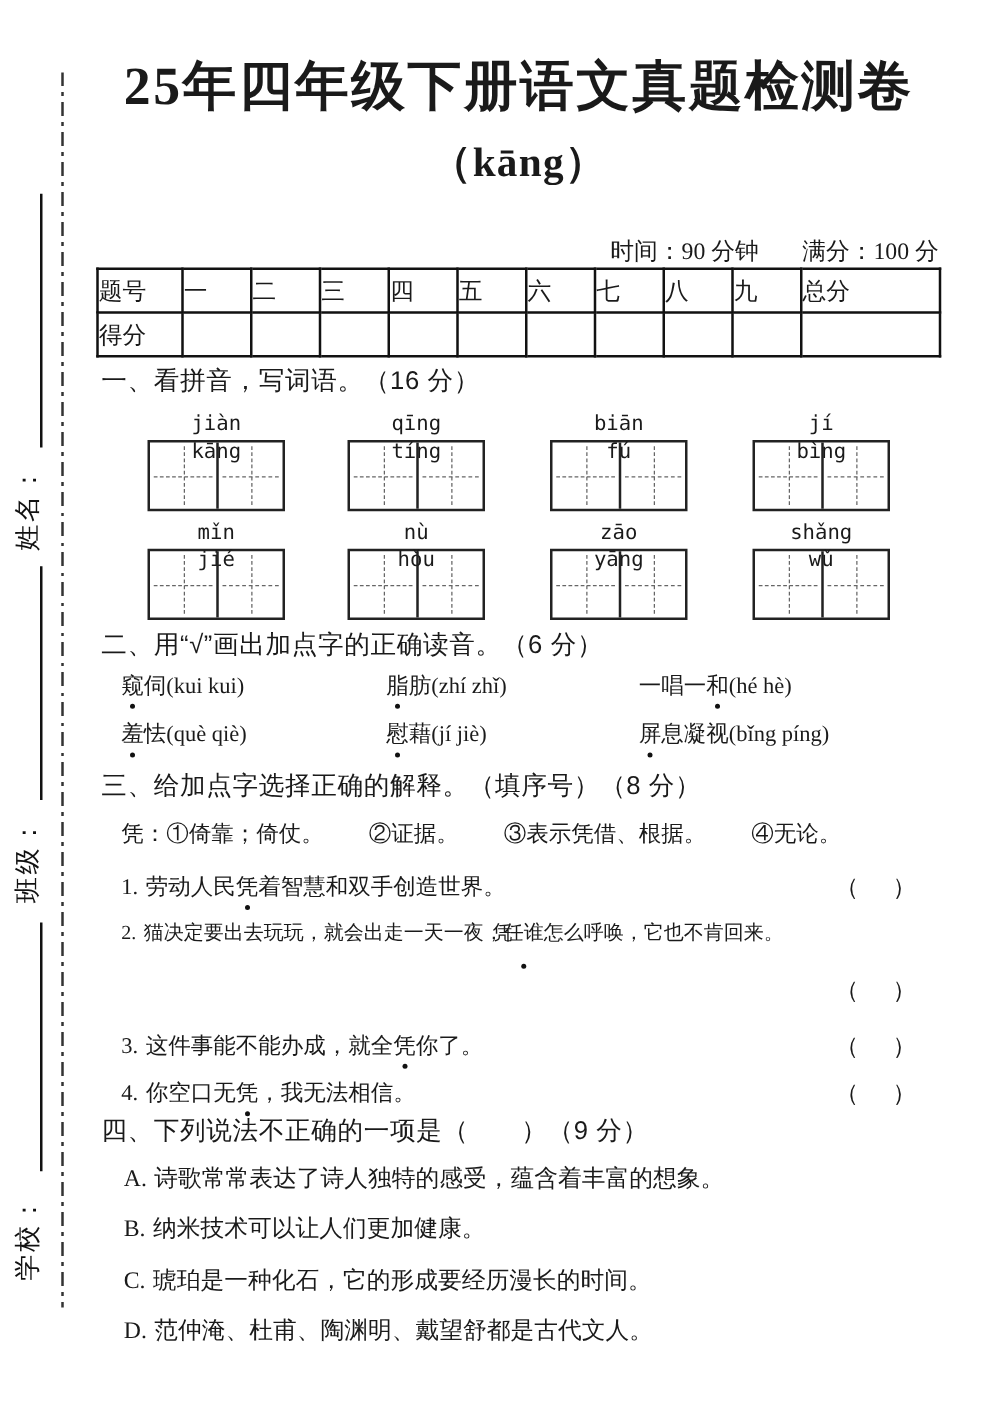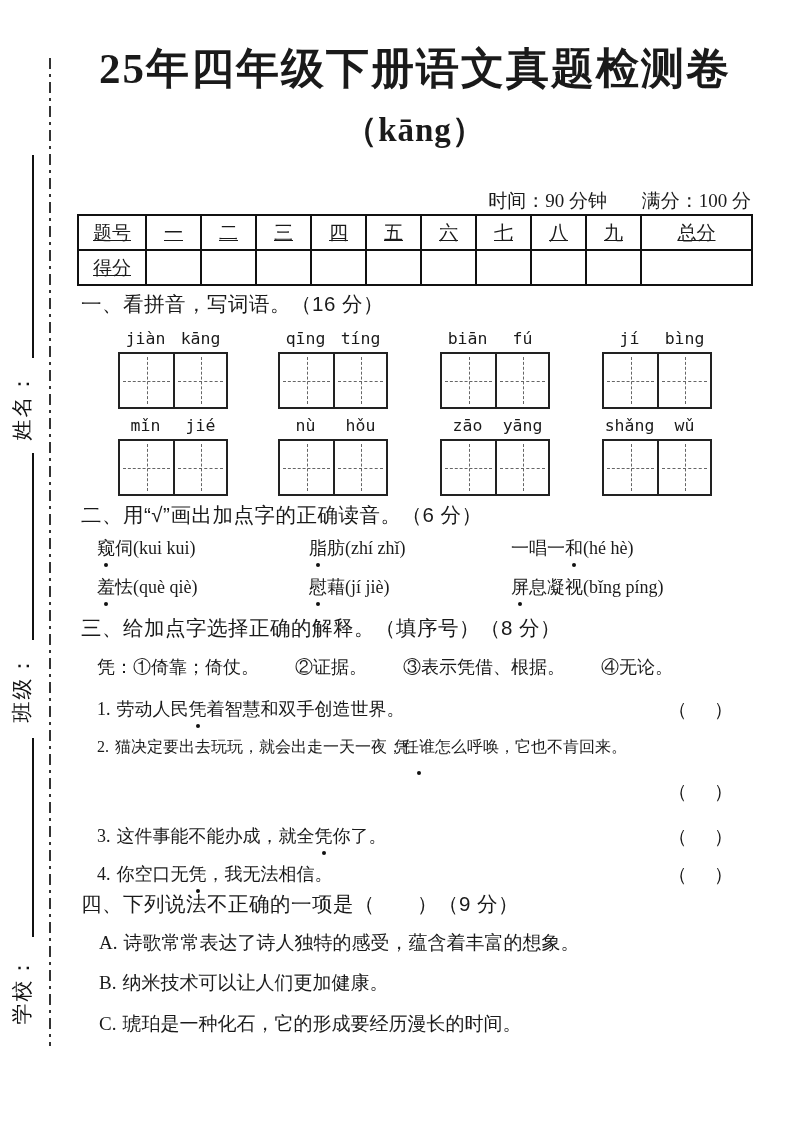--- a/index.html
+++ b/index.html
@@ -28,31 +28,31 @@
     position:absolute;top:108px;left:0;width:100%;margin:0;text-align:center;
     font-size:33px;font-weight:900;letter-spacing:1px;font-family:"Liberation Serif",serif;
   }
   .meta{position:absolute;top:188px;right:2px;font-size:19px;}
   .meta span{margin-left:30px;}
   
   .score-table{
     position:absolute;top:214px;left:0;width:676px;border-collapse:collapse;table-layout:fixed;
     font-size:19px;
   }
-  .score-table td{border:2px solid #111;height:33px;text-align:center;padding:0;text-decoration:underline;}
+  .score-table td{border:2px solid #111;height:33px;text-align:left;padding:0;}
   
   .sec-h{
     position:absolute;left:4px;margin:0;font-size:20.5px;font-weight:normal;
     font-family:"Liberation Sans",sans-serif;letter-spacing:0.5px;white-space:nowrap;
   }
   
   .pg{position:absolute;width:110px;}
   .pinyin{
     display:flex;width:110px;font-family:"DejaVu Sans Mono",monospace;
-    font-size:16.5px;height:22px;line-height:22px;
+    font-size:16.5px;height:22px;line-height:22px;flex-direction:column;
   }
   .pinyin span{flex:1;text-align:center;white-space:nowrap;}
   .grid{display:flex;margin-top:2px;border:2px solid #222;width:110px;box-sizing:border-box;}
   .cell{position:relative;width:53px;height:53px;box-sizing:border-box;}
   .cell + .cell{border-left:2px solid #222;}
   .cell .v{position:absolute;left:50%;top:3px;bottom:3px;border-left:1px dashed #666;}
   .cell .h{position:absolute;top:50%;left:3px;right:3px;border-top:1px dashed #666;}
   
   .tline{position:absolute;font-size:18px;white-space:nowrap;}
   .pin{font-family:"Liberation Serif",serif;}
@@ -291,15 +291,16 @@
     <span class="bracket" style="top:824px">（　）</span>
 
     <div class="tline" style="left:20px;top:862px"><span class="num">4.</span><span>你空口无</span><span class="dc">凭</span><span>，我无法相信。</span></div>
     <span class="bracket" style="top:862px">（　）</span>
 
     <h3 class="sec-h" style="top:890px">四、下列说法不正确的一项是（　　）（9 分）</h3>
 
     <div class="opt" style="top:930px"><span class="num">A.</span><span>诗歌常常表达了诗人独特的感受，蕴含着丰富的想象。</span></div>
     <div class="opt" style="top:970px"><span class="num">B.</span><span>纳米技术可以让人们更加健康。</span></div>
     <div class="opt" style="top:1011px"><span class="num">C.</span><span>琥珀是一种化石，它的形成要经历漫长的时间。</span></div>
+    <div class="opt" style="top:1051px"><span class="num">D.</span><span>范仲淹、杜甫、陶渊明、戴望舒都是古代文人。</span></div>
 
   </div>
 </div>
 
 </body></html>

